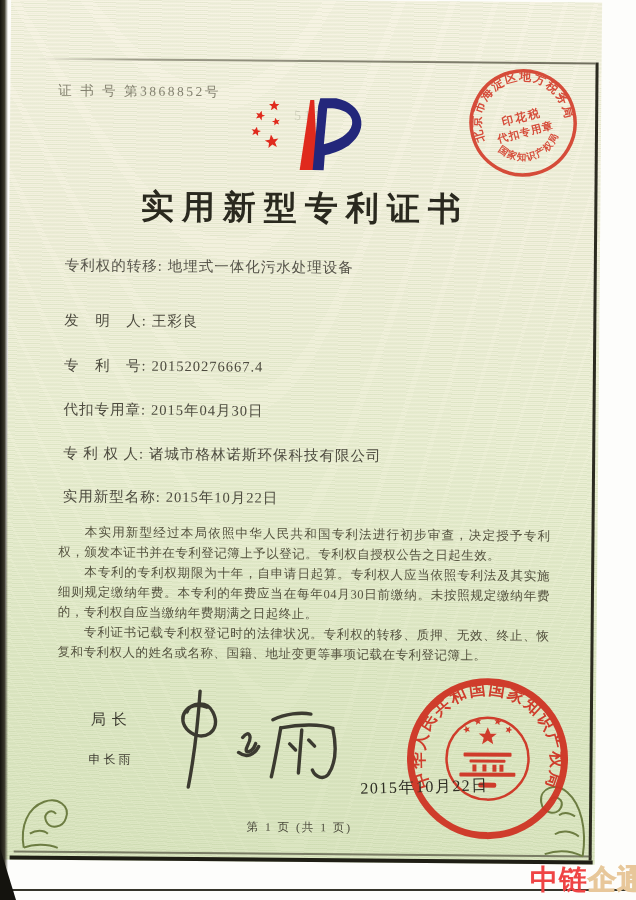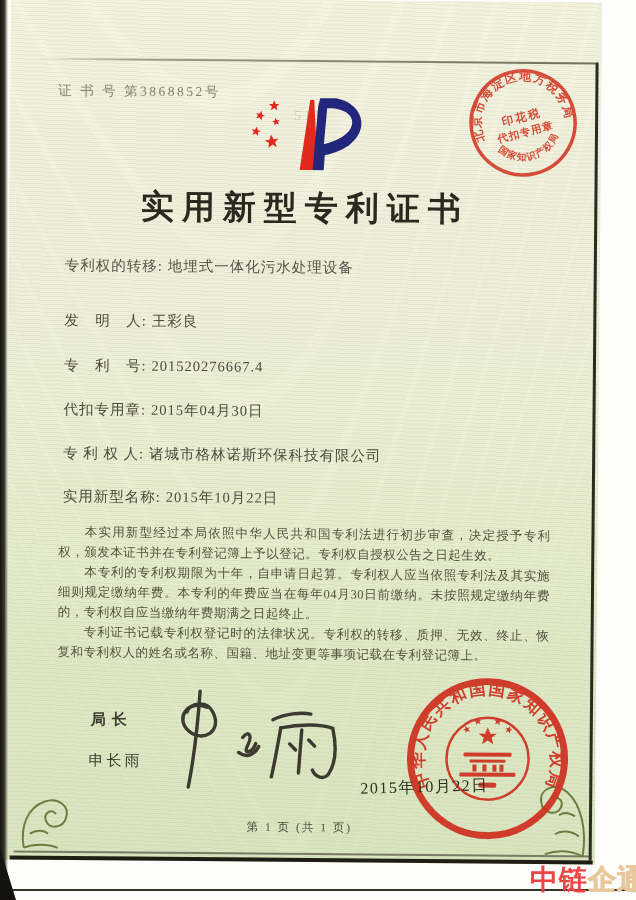--- a/index.html
+++ b/index.html
@@ -42,22 +42,22 @@
   .f1{top:313px;}
   .f2{top:358px;}
   .f3{top:402px;}
   .f4{top:446px;}
   .f5{top:489px;}
   
   .paras{position:absolute;left:52px;top:524px;width:492px;
     font-size:12.5px;line-height:20px;color:#54523f;text-align:justify;letter-spacing:.5px;}
   .paras p{margin:0;text-indent:2.1em;}
   
-  .issuer-title{position:absolute;left:86px;top:712px;font-size:15px;color:#3c3a2f;letter-spacing:6px;font-weight:bold;}
-  .issuer-name{position:absolute;left:84px;top:753px;font-size:15px;color:#3c3a2f;letter-spacing:3px;}
+  .issuer-title{position:absolute;left:86px;top:712px;font-size:15px;color:#3c3a2f;letter-spacing:6px;}
+  .issuer-name{position:absolute;left:84px;top:753px;font-size:12px;color:#3c3a2f;letter-spacing:3px;}
   .signature{position:absolute;left:128px;top:686px;z-index:6;}
   
   .seal-tax{position:absolute;left:452px;top:60px;transform:rotate(-15deg);opacity:.93;}
   .seal-office{position:absolute;left:400px;top:674px;opacity:.95;z-index:5;}
   .seal-date{position:absolute;left:356px;top:776px;font-size:16px;color:#2f2e24;
     letter-spacing:1.5px;transform:rotate(-2deg);z-index:7;}
   
   .page-footer{position:absolute;left:0;top:820px;width:591px;text-align:center;
     font-size:11.5px;color:#4a493b;letter-spacing:2px;}
   .flourish{position:absolute;z-index:4;}

